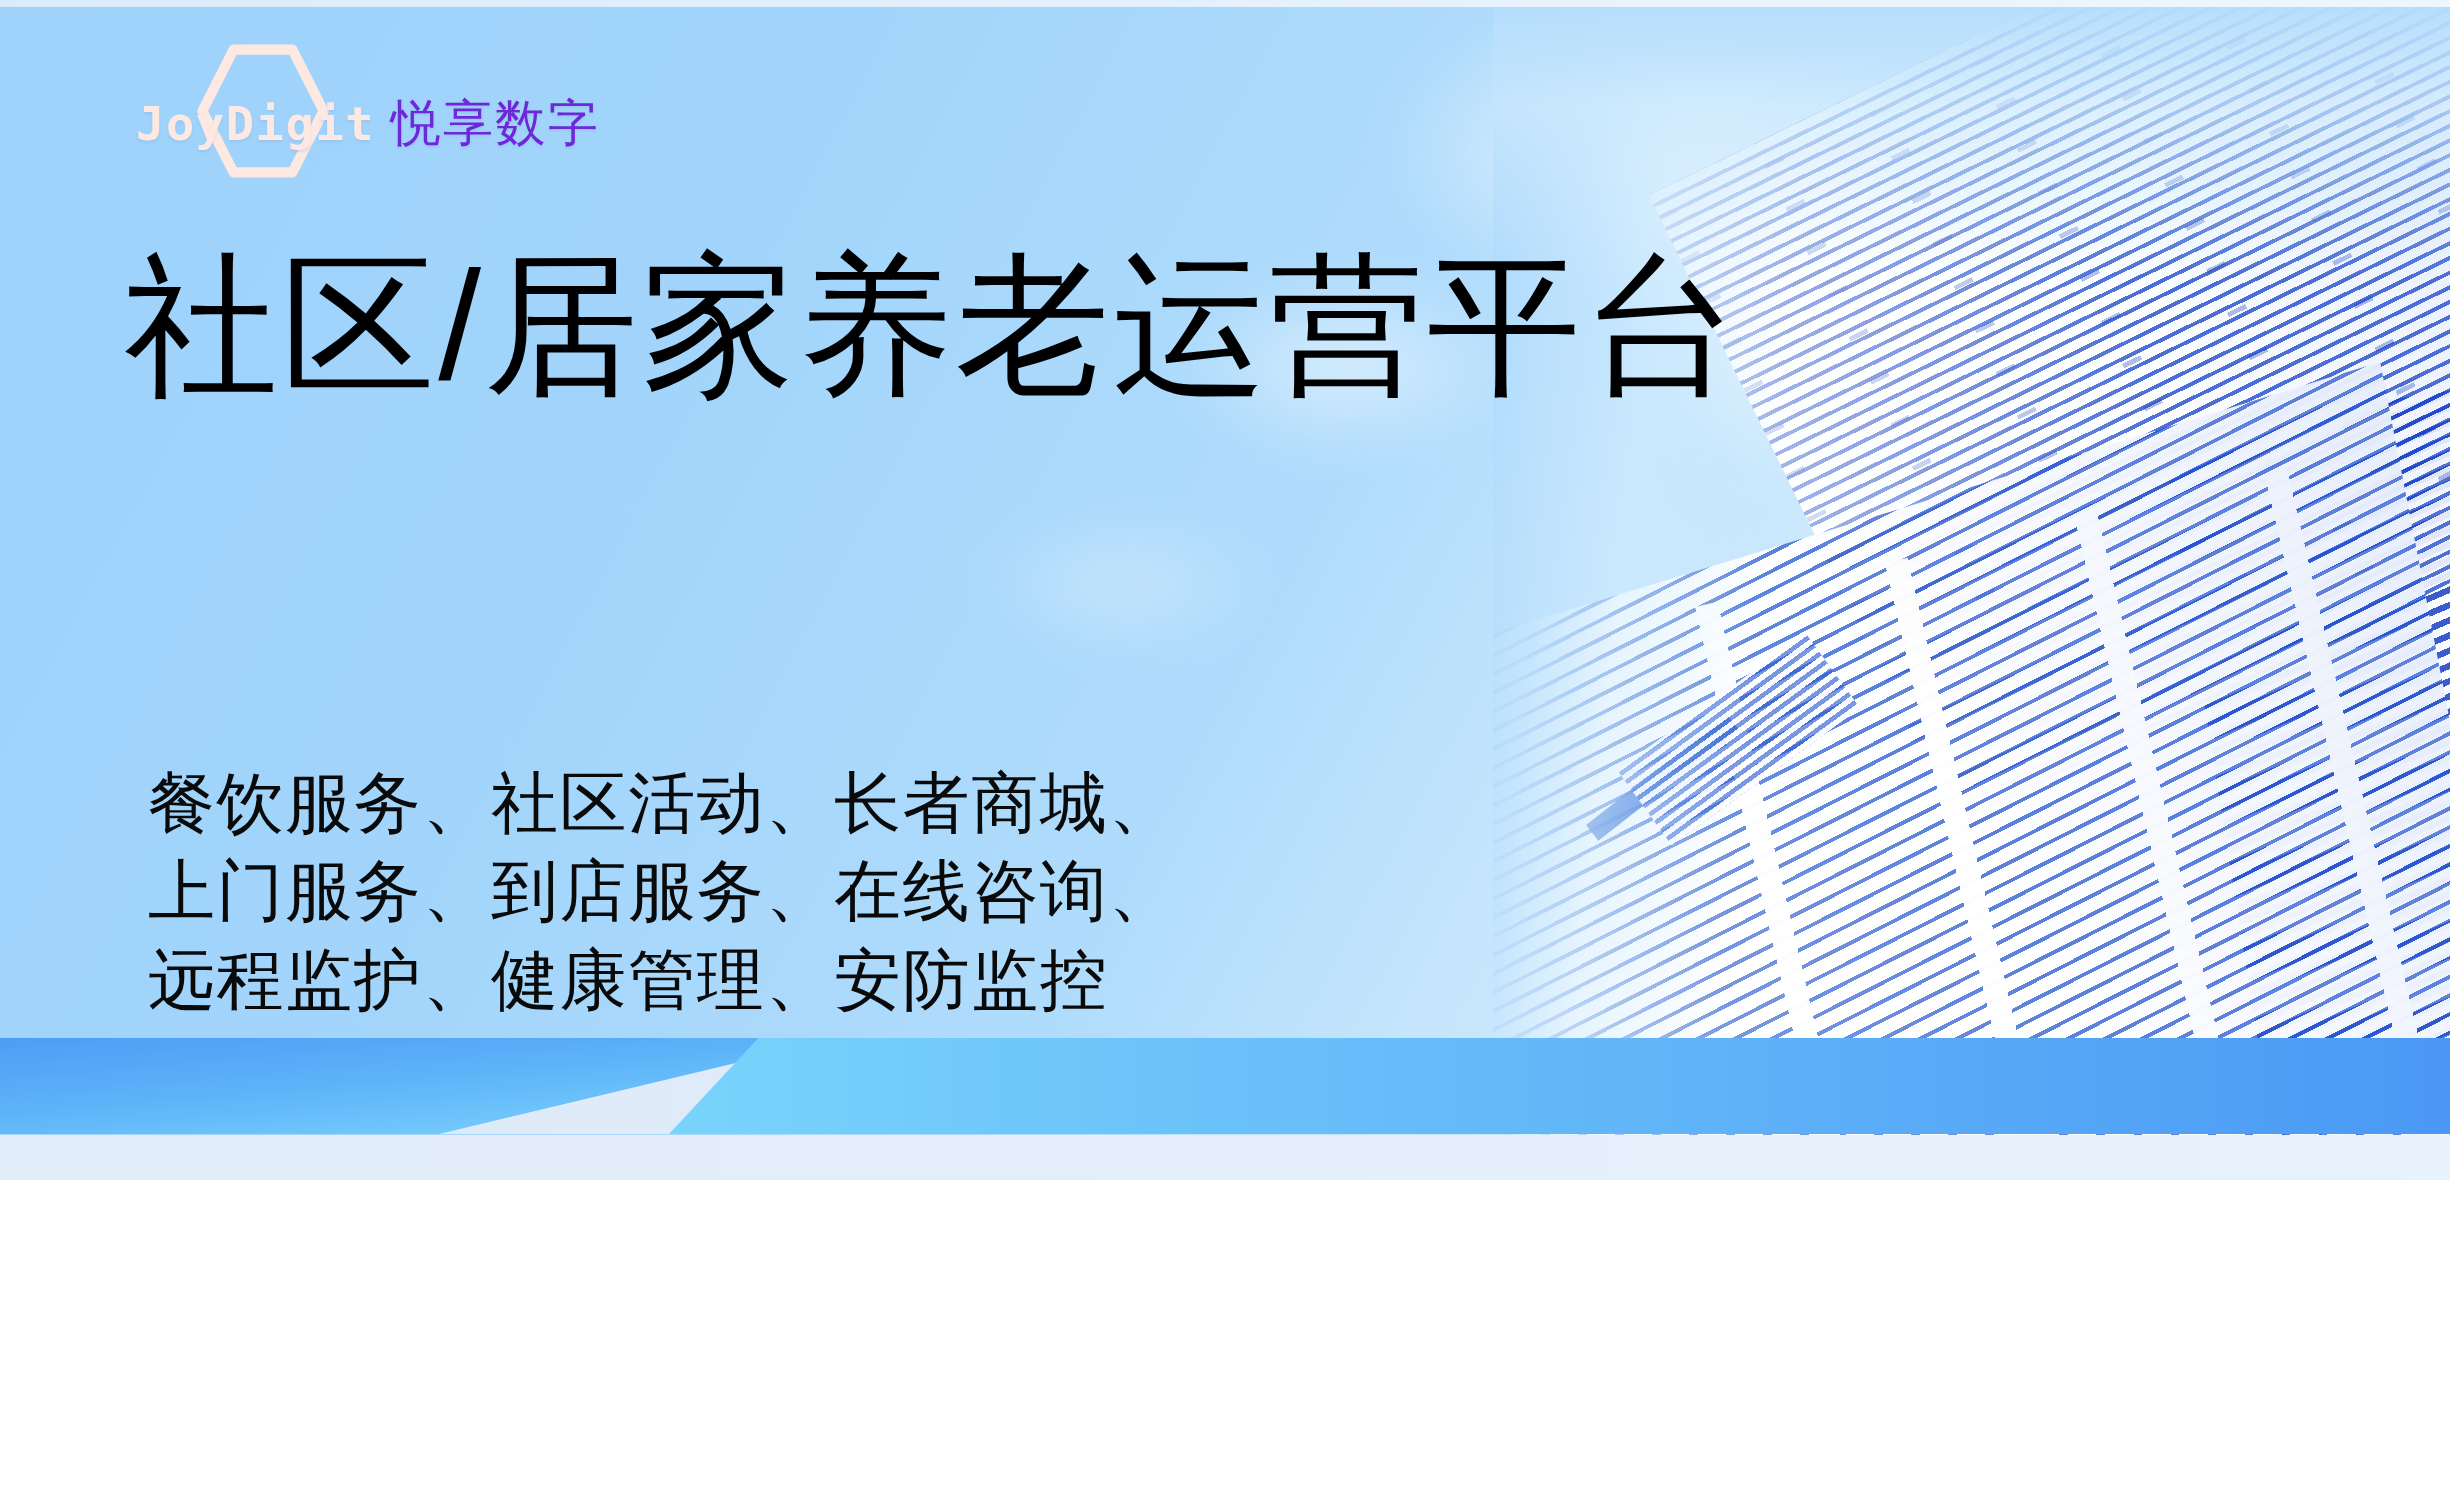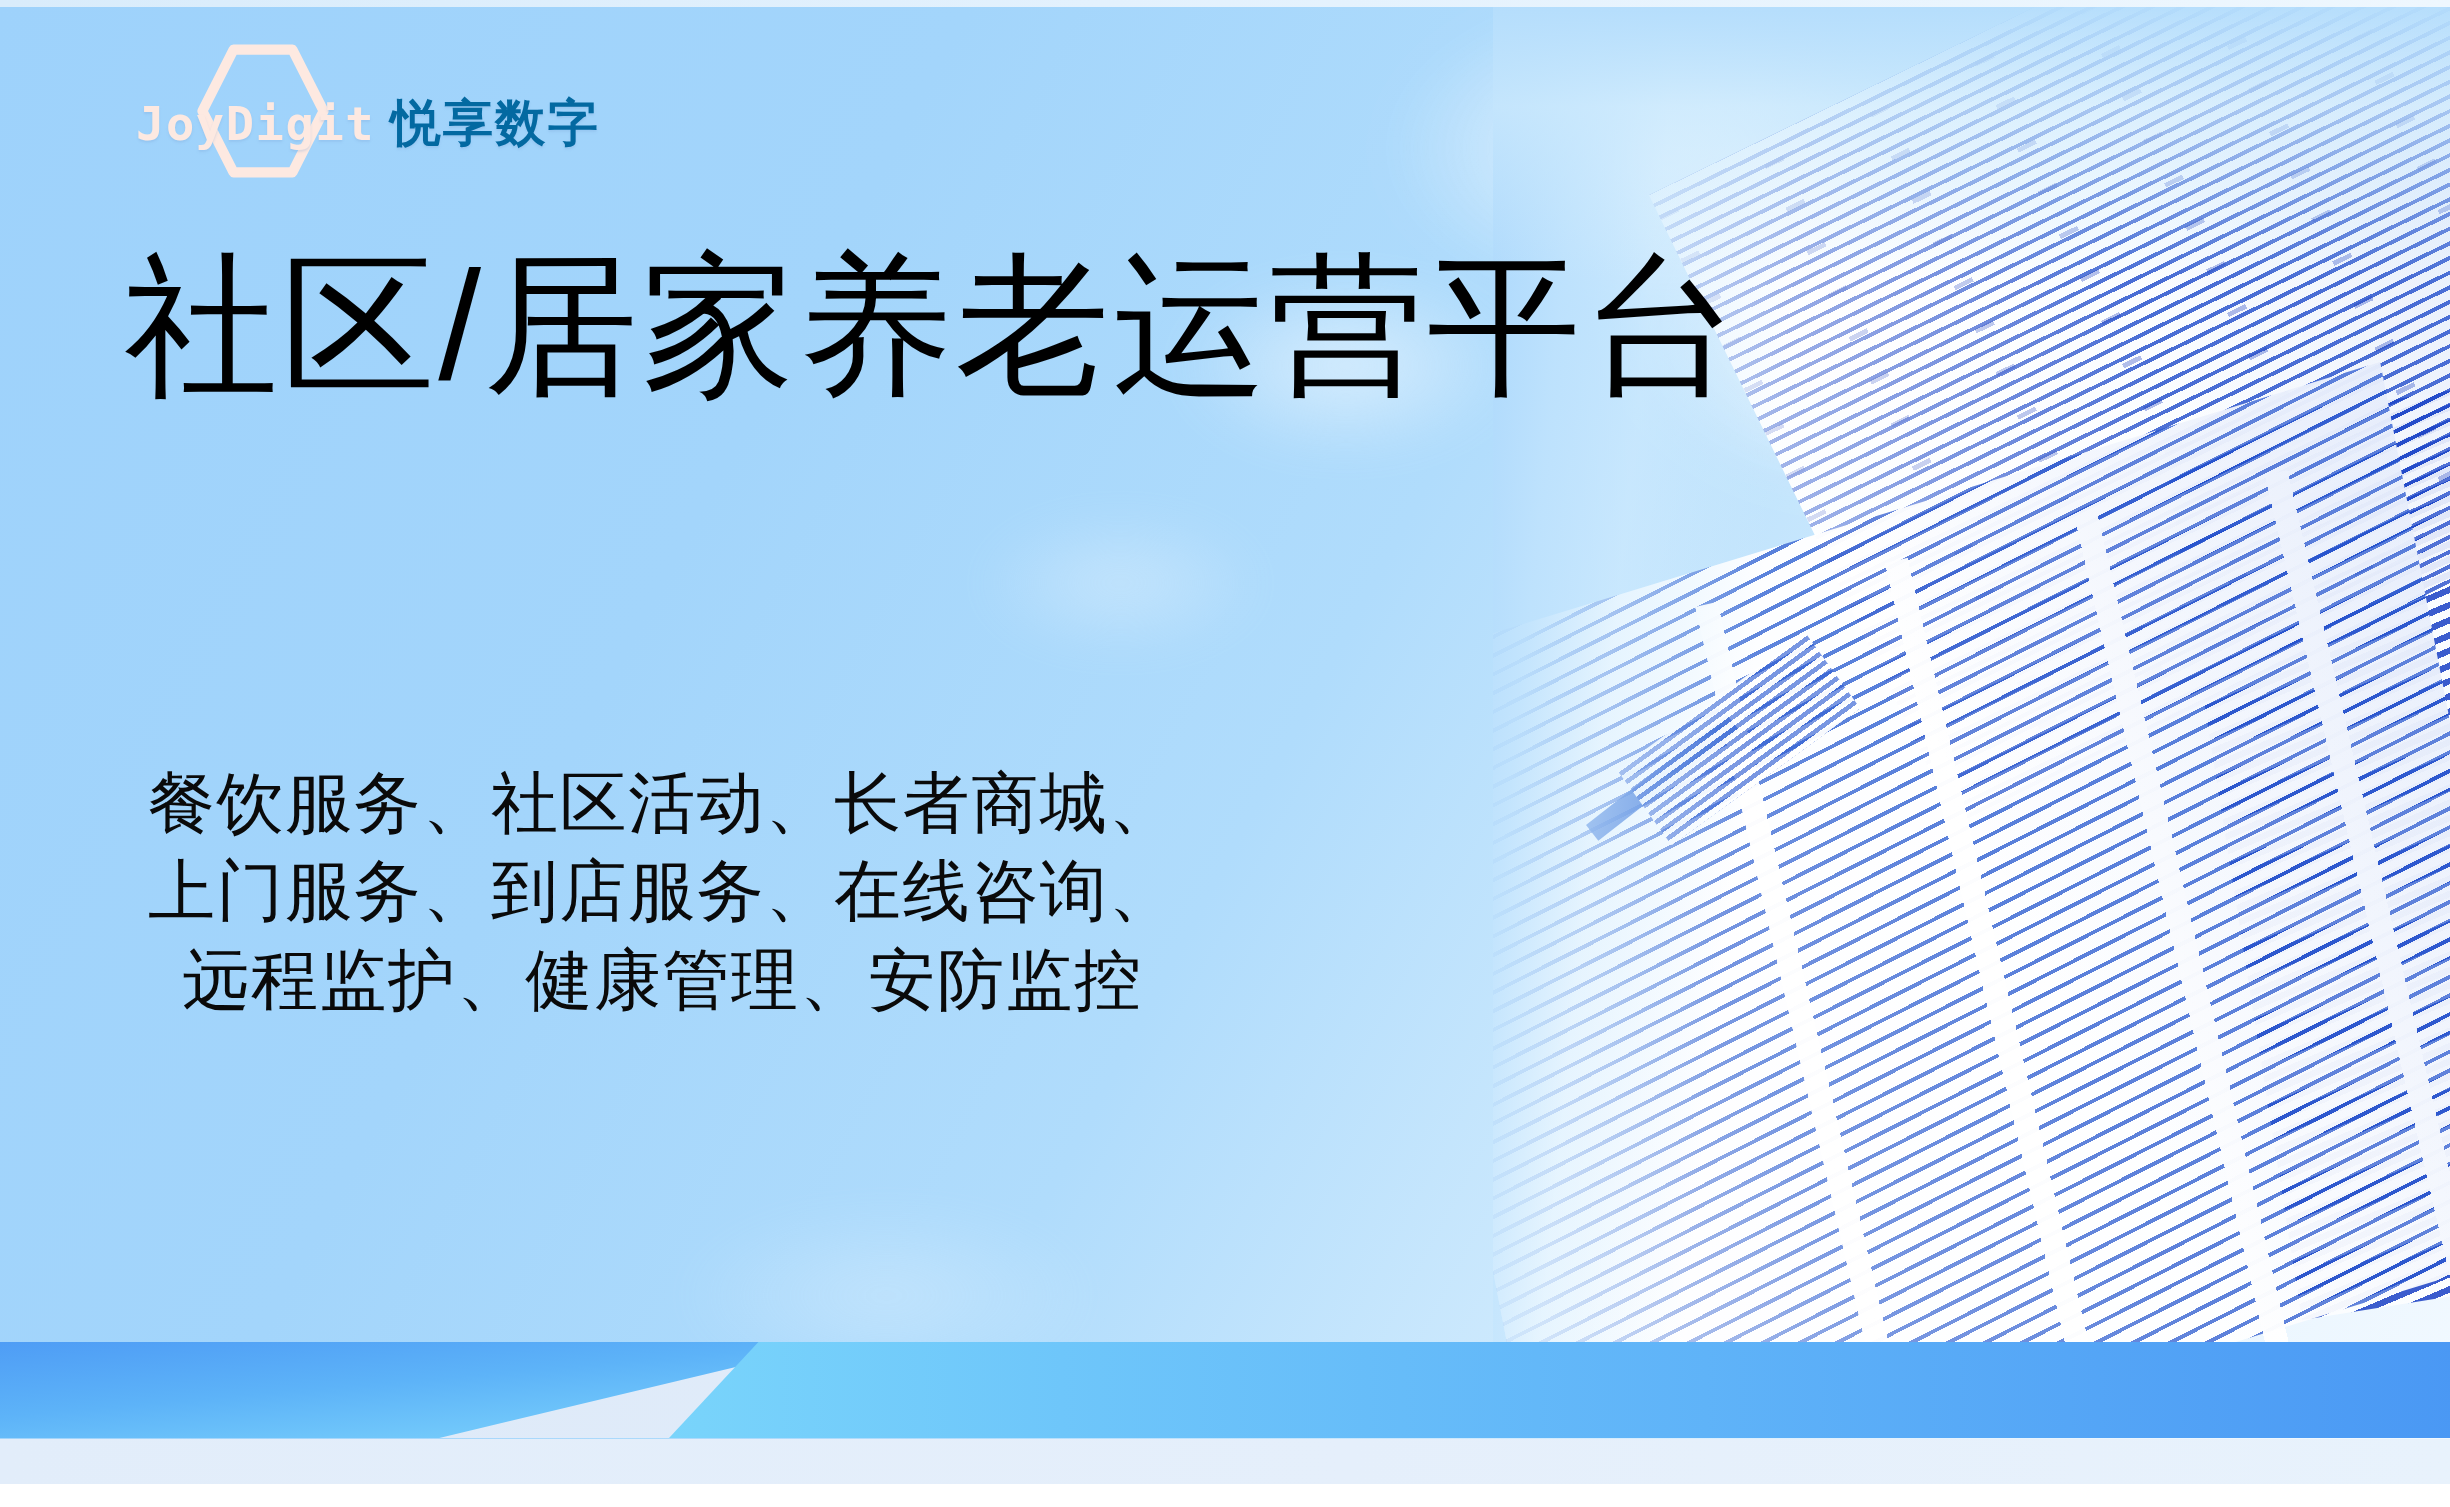--- a/index.html
+++ b/index.html
@@ -7,24 +7,23 @@
   html, body { background:#ffffff; }
   body {
     font-family:"Liberation Sans","DejaVu Sans",sans-serif;
     -webkit-font-smoothing:antialiased;
   }
 
   
   .slide {
     position:relative;
     width:2450px;
-    height:1484px;
+    height:1180px;
     overflow:hidden;
     background:#9fd3fb;
-    text-align:center;
   }
 
   
   .sky-base{
     position:absolute; inset:0;
     background:
       linear-gradient(118deg,
         #9ed2fb 0%,
         #a3d5fb 30%,
         #b0dcfc 52%,
@@ -194,22 +193,22 @@
     display:flex; align-items:baseline; gap:15.6px;
     margin-top:45px;
   }
   .logo-en{
     font-family:"DejaVu Sans Mono","Liberation Mono",monospace;
     font-size:47px; font-weight:700; letter-spacing:1.6px;
     color:#fde9e1;
     text-shadow:0 1.6px 2.3px rgba(120,160,210,.25);
   }
   .logo-cn{
-    font-size:50px; font-weight:700; letter-spacing:2.3px;
-    color:#0369a1;
+    font-size:50px; font-weight:400; letter-spacing:2.3px;
+    color:#6d28d9;
     text-shadow:0 1.6px 2.3px rgba(120,160,210,.25);
   }
 
   
   .headline{
     position:absolute; left:124px; top:240px;
     z-index:8;
     font-size:154px;
     font-weight:400;
     line-height:1.12;

